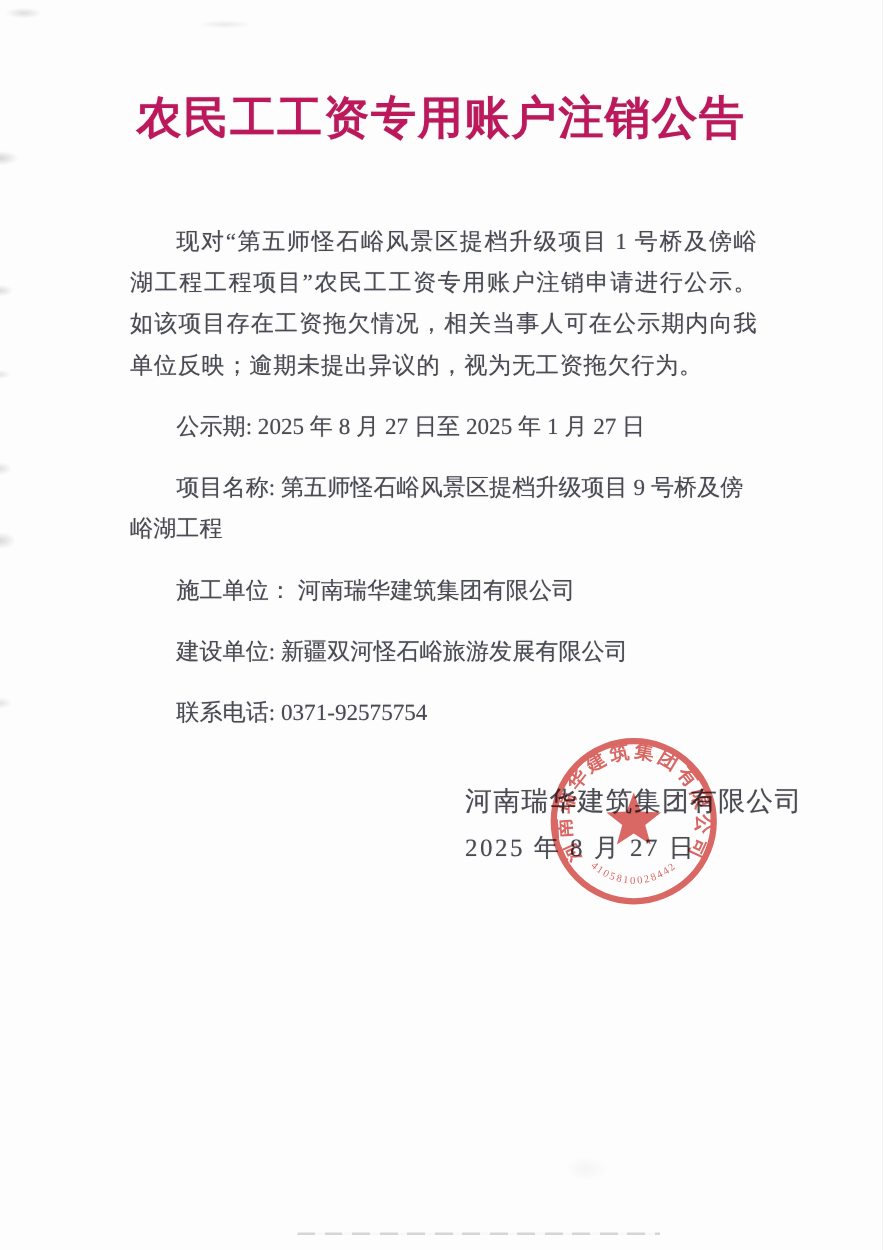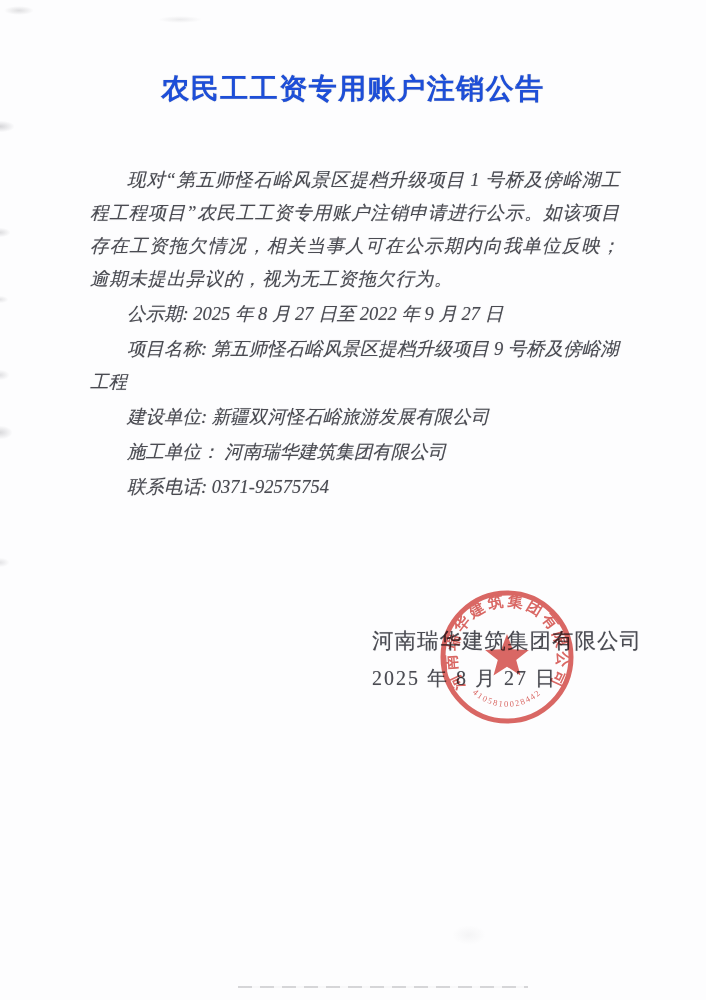--- a/index.html
+++ b/index.html
@@ -16,40 +16,39 @@
     overflow: hidden;
     font-family: "Liberation Serif", "DejaVu Serif", serif;
   }
   .title {
     position: absolute;
     top: 70px;
     left: 0;
     width: 706px;
     margin: 0;
     text-align: center;
-    font-size: 28px;
+    font-size: 36px;
     font-weight: bold;
     letter-spacing: 1.5px;
-    color: #1d4ed8;
+    color: #be185d;
     text-shadow: 0 0 1px rgba(46,47,51,0.35);
   }
   .body-text {
     position: absolute;
     top: 162px;
     left: 88px;
     width: 534px;
     font-size: 18.5px;
     line-height: 33px;
     color: #4a4b52;
     text-shadow: 0 0 0.8px rgba(74,75,82,0.45);
   }
   .body-text p {
-    margin: 2px;
+    margin: 16px;
     text-indent: 2em;
-    font-style: italic;
   }
   .body-text p.justified {
     text-align: justify;
     letter-spacing: 0.6px;
   }
   .body-text p.closing {
     margin-top: 33px;
   }
   .signature-block {
     position: absolute;
@@ -124,24 +123,24 @@
   <div class="artifact edge-mark" style="top:370px;left:0;width:9px;height:10px;opacity:.4"></div>
   <div class="artifact edge-mark" style="top:426px;left:0;width:12px;height:13px;opacity:.5"></div>
   <div class="artifact edge-mark" style="top:558px;left:0;width:9px;height:9px;opacity:.35"></div>
   <div class="artifact smudge" style="top:925px;left:452px;width:34px;height:20px;opacity:.14"></div>
   <div class="artifact bottom-line"></div>
 
   <h1 class="title">农民工工资专用账户注销公告</h1>
 
   <div class="body-text">
     <p class="justified">现对“第五师怪石峪风景区提档升级项目 1 号桥及傍峪湖工程工程项目”农民工工资专用账户注销申请进行公示。如该项目存在工资拖欠情况，相关当事人可在公示期内向我单位反映；逾期未提出异议的，视为无工资拖欠行为。</p>
-    <p>公示期: 2025 年 8 月 27 日至 2022 年 9 月 27 日</p>
+    <p>公示期: 2025 年 8 月 27 日至 2025 年 1 月 27 日</p>
     <p>项目名称: 第五师怪石峪风景区提档升级项目 9 号桥及傍峪湖工程</p>
+    <p>施工单位： 河南瑞华建筑集团有限公司</p>
     <p>建设单位: 新疆双河怪石峪旅游发展有限公司</p>
-    <p>施工单位： 河南瑞华建筑集团有限公司</p>
     <p>联系电话: 0371-92575754</p>
   </div>
 
   <div class="signature-block">
     <div class="signature-company">河南瑞华建筑集团有限公司</div>
     <div class="signature-date">2025 年 8 月 27 日</div>
   </div>
 
   <svg class="seal" viewBox="0 0 160 160" aria-hidden="true">
     <circle cx="80" cy="80" r="64" fill="none" stroke="#d6534e" stroke-width="5"></circle>

